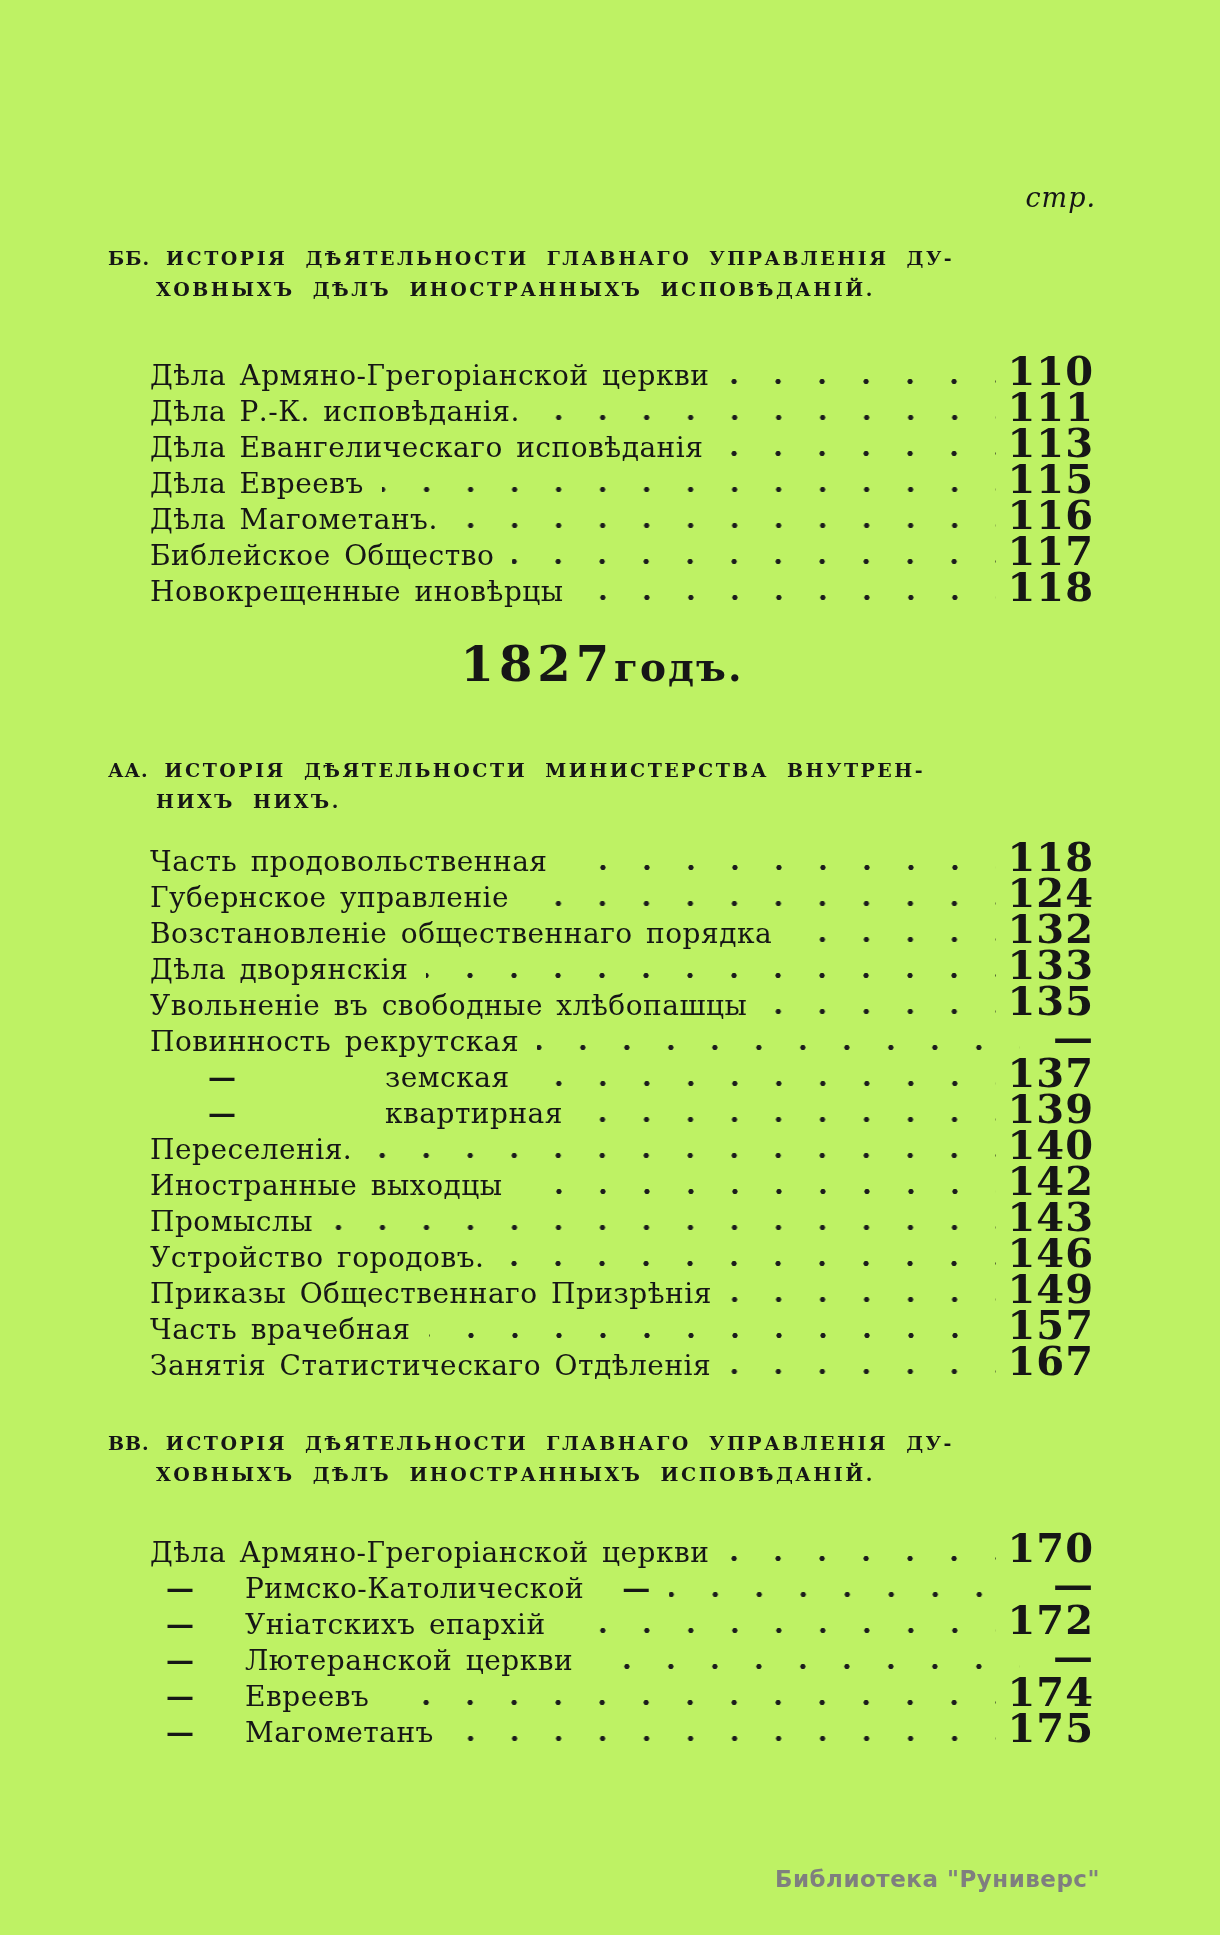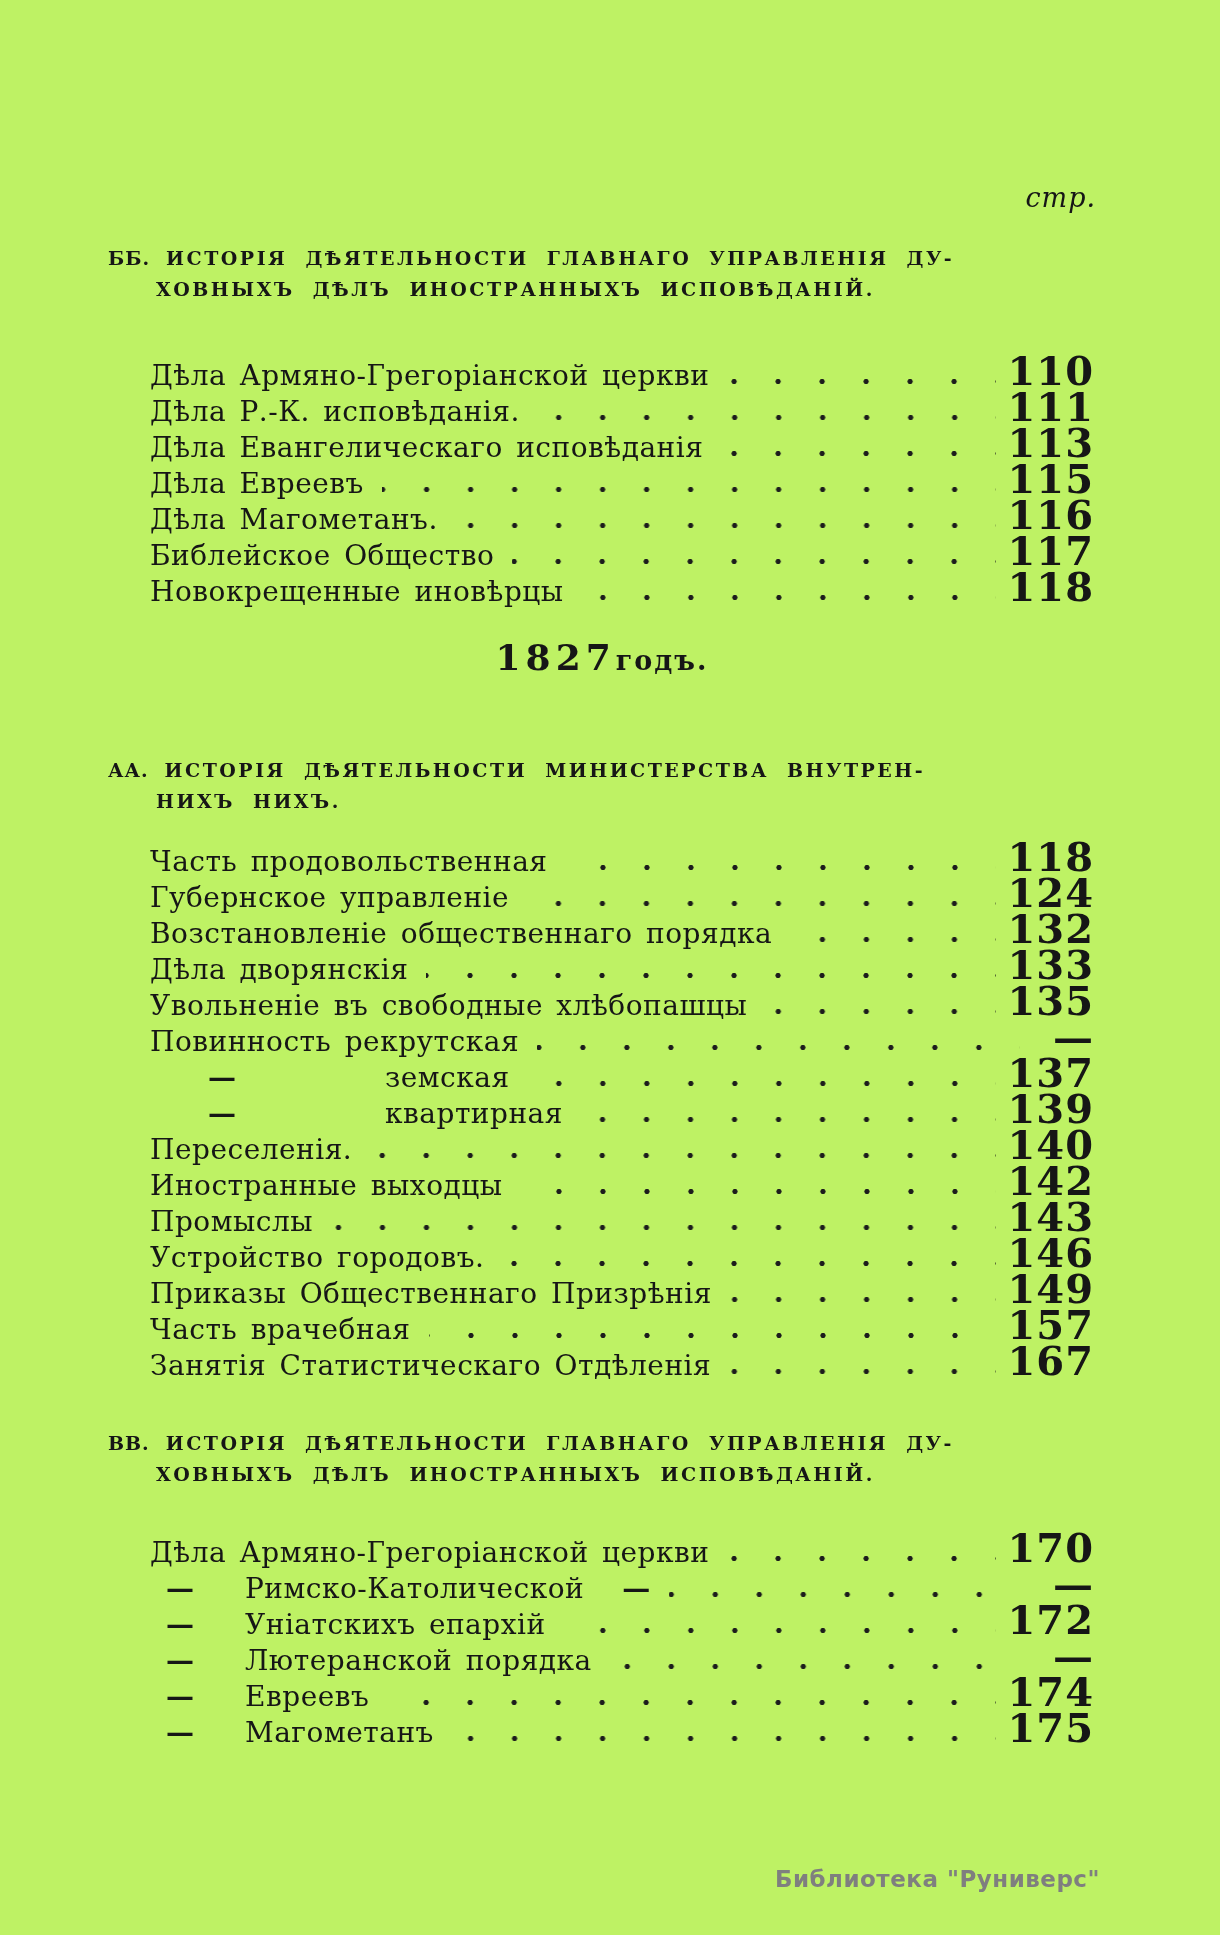--- a/index.html
+++ b/index.html
@@ -72,22 +72,22 @@
     box-sizing: border-box;
     font-weight: bold;
   }
   .sub-mid .dash-prefix { width: 235px; padding-left: 58px; }
   .sub-low .dash-prefix { width: 95px;  padding-left: 16px; }
   .year-heading {
     position: absolute;
     top: 636px; left: 108px; width: 988px;
     text-align: center;
   }
-  .year-number { font-size: 36px; font-weight: bold; letter-spacing: 5px; }
-  .year-word   { font-size: 27px; font-weight: bold; letter-spacing: 2px; }
+  .year-number { font-size: 48px; font-weight: bold; letter-spacing: 5px; }
+  .year-word   { font-size: 39px; font-weight: bold; letter-spacing: 2px; }
   .watermark {
     position: absolute;
     top: 1866px; left: 108px; width: 992px;
     text-align: right;
     font-family: "DejaVu Sans", sans-serif;
     font-weight: bold;
     font-size: 23px;
     color: #7f7f7f;
     letter-spacing: 0.5px;
   }
@@ -250,21 +250,21 @@
       <span class="toc-page">—</span>
     </div>
     <div class="toc-row sub-low">
       <span class="dash-prefix">—</span>
       <span class="toc-label">Уніатскихъ епархій</span>
       <span class="leader"></span>
       <span class="toc-page">172</span>
     </div>
     <div class="toc-row sub-low">
       <span class="dash-prefix">—</span>
-      <span class="toc-label">Лютеранской порядка</span>
+      <span class="toc-label">Лютеранской церкви</span>
       <span class="leader"></span>
       <span class="toc-page">—</span>
     </div>
     <div class="toc-row sub-low">
       <span class="dash-prefix">—</span>
       <span class="toc-label">Евреевъ</span>
       <span class="leader"></span>
       <span class="toc-page">174</span>
     </div>
     <div class="toc-row sub-low">

